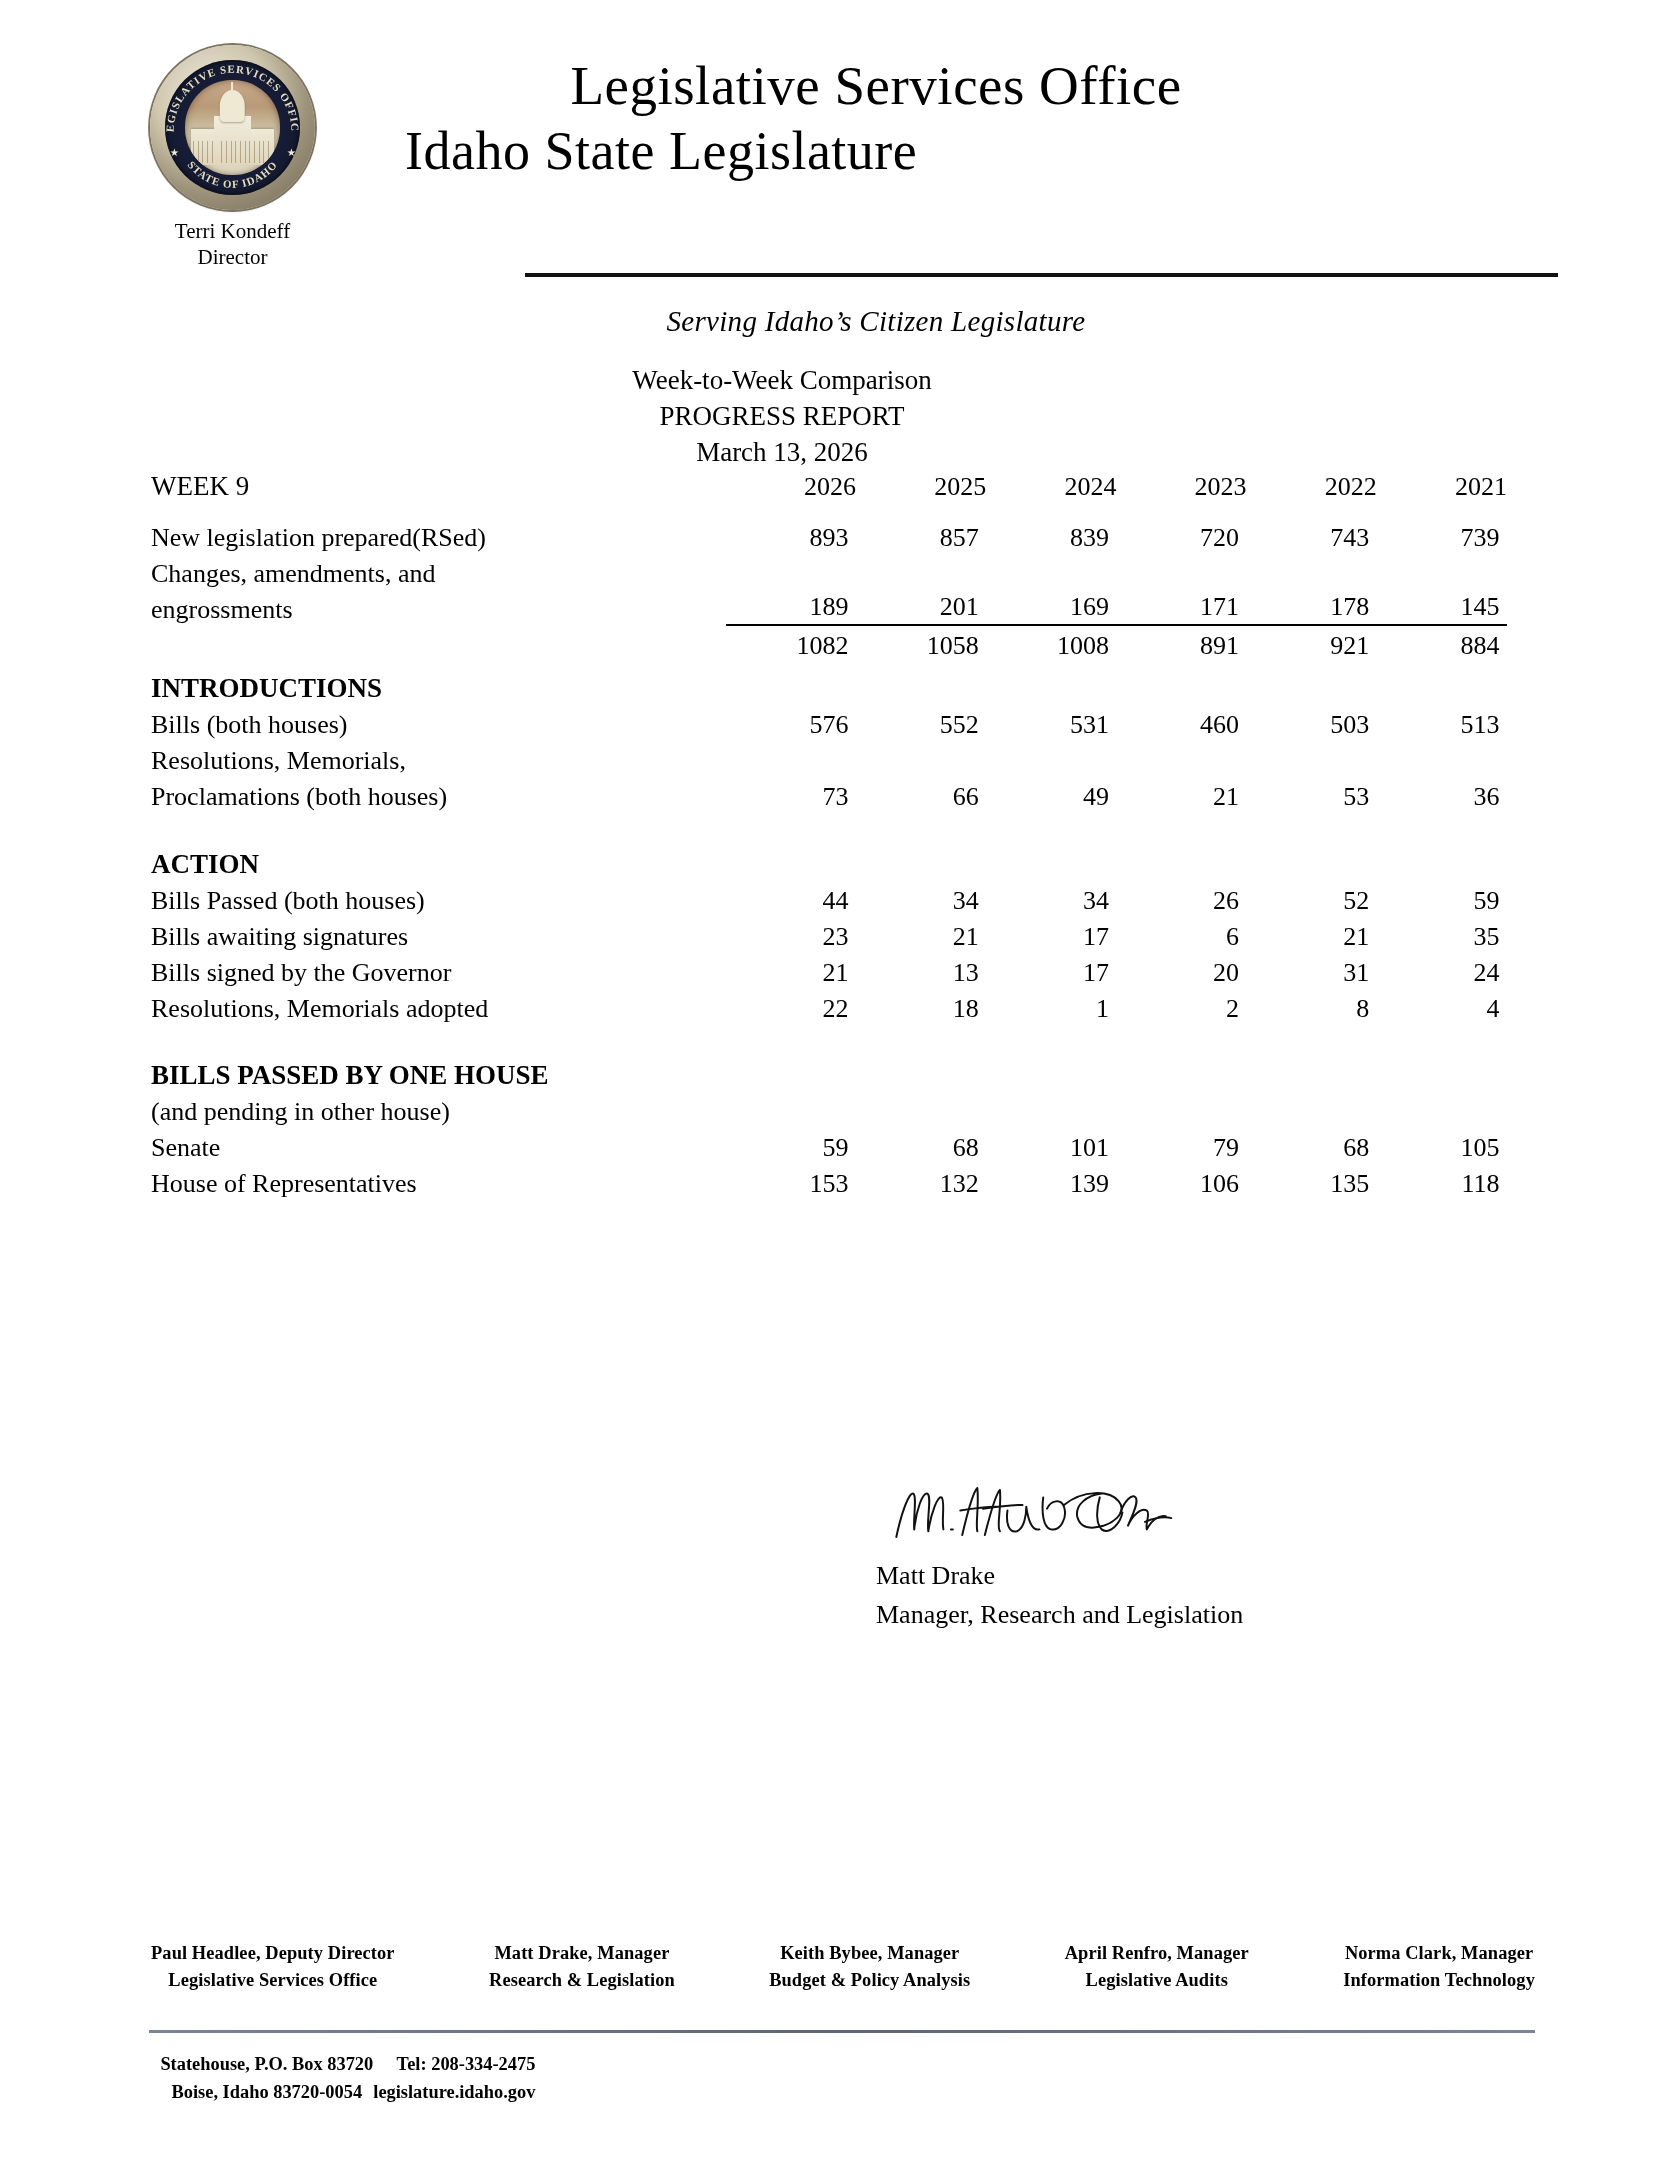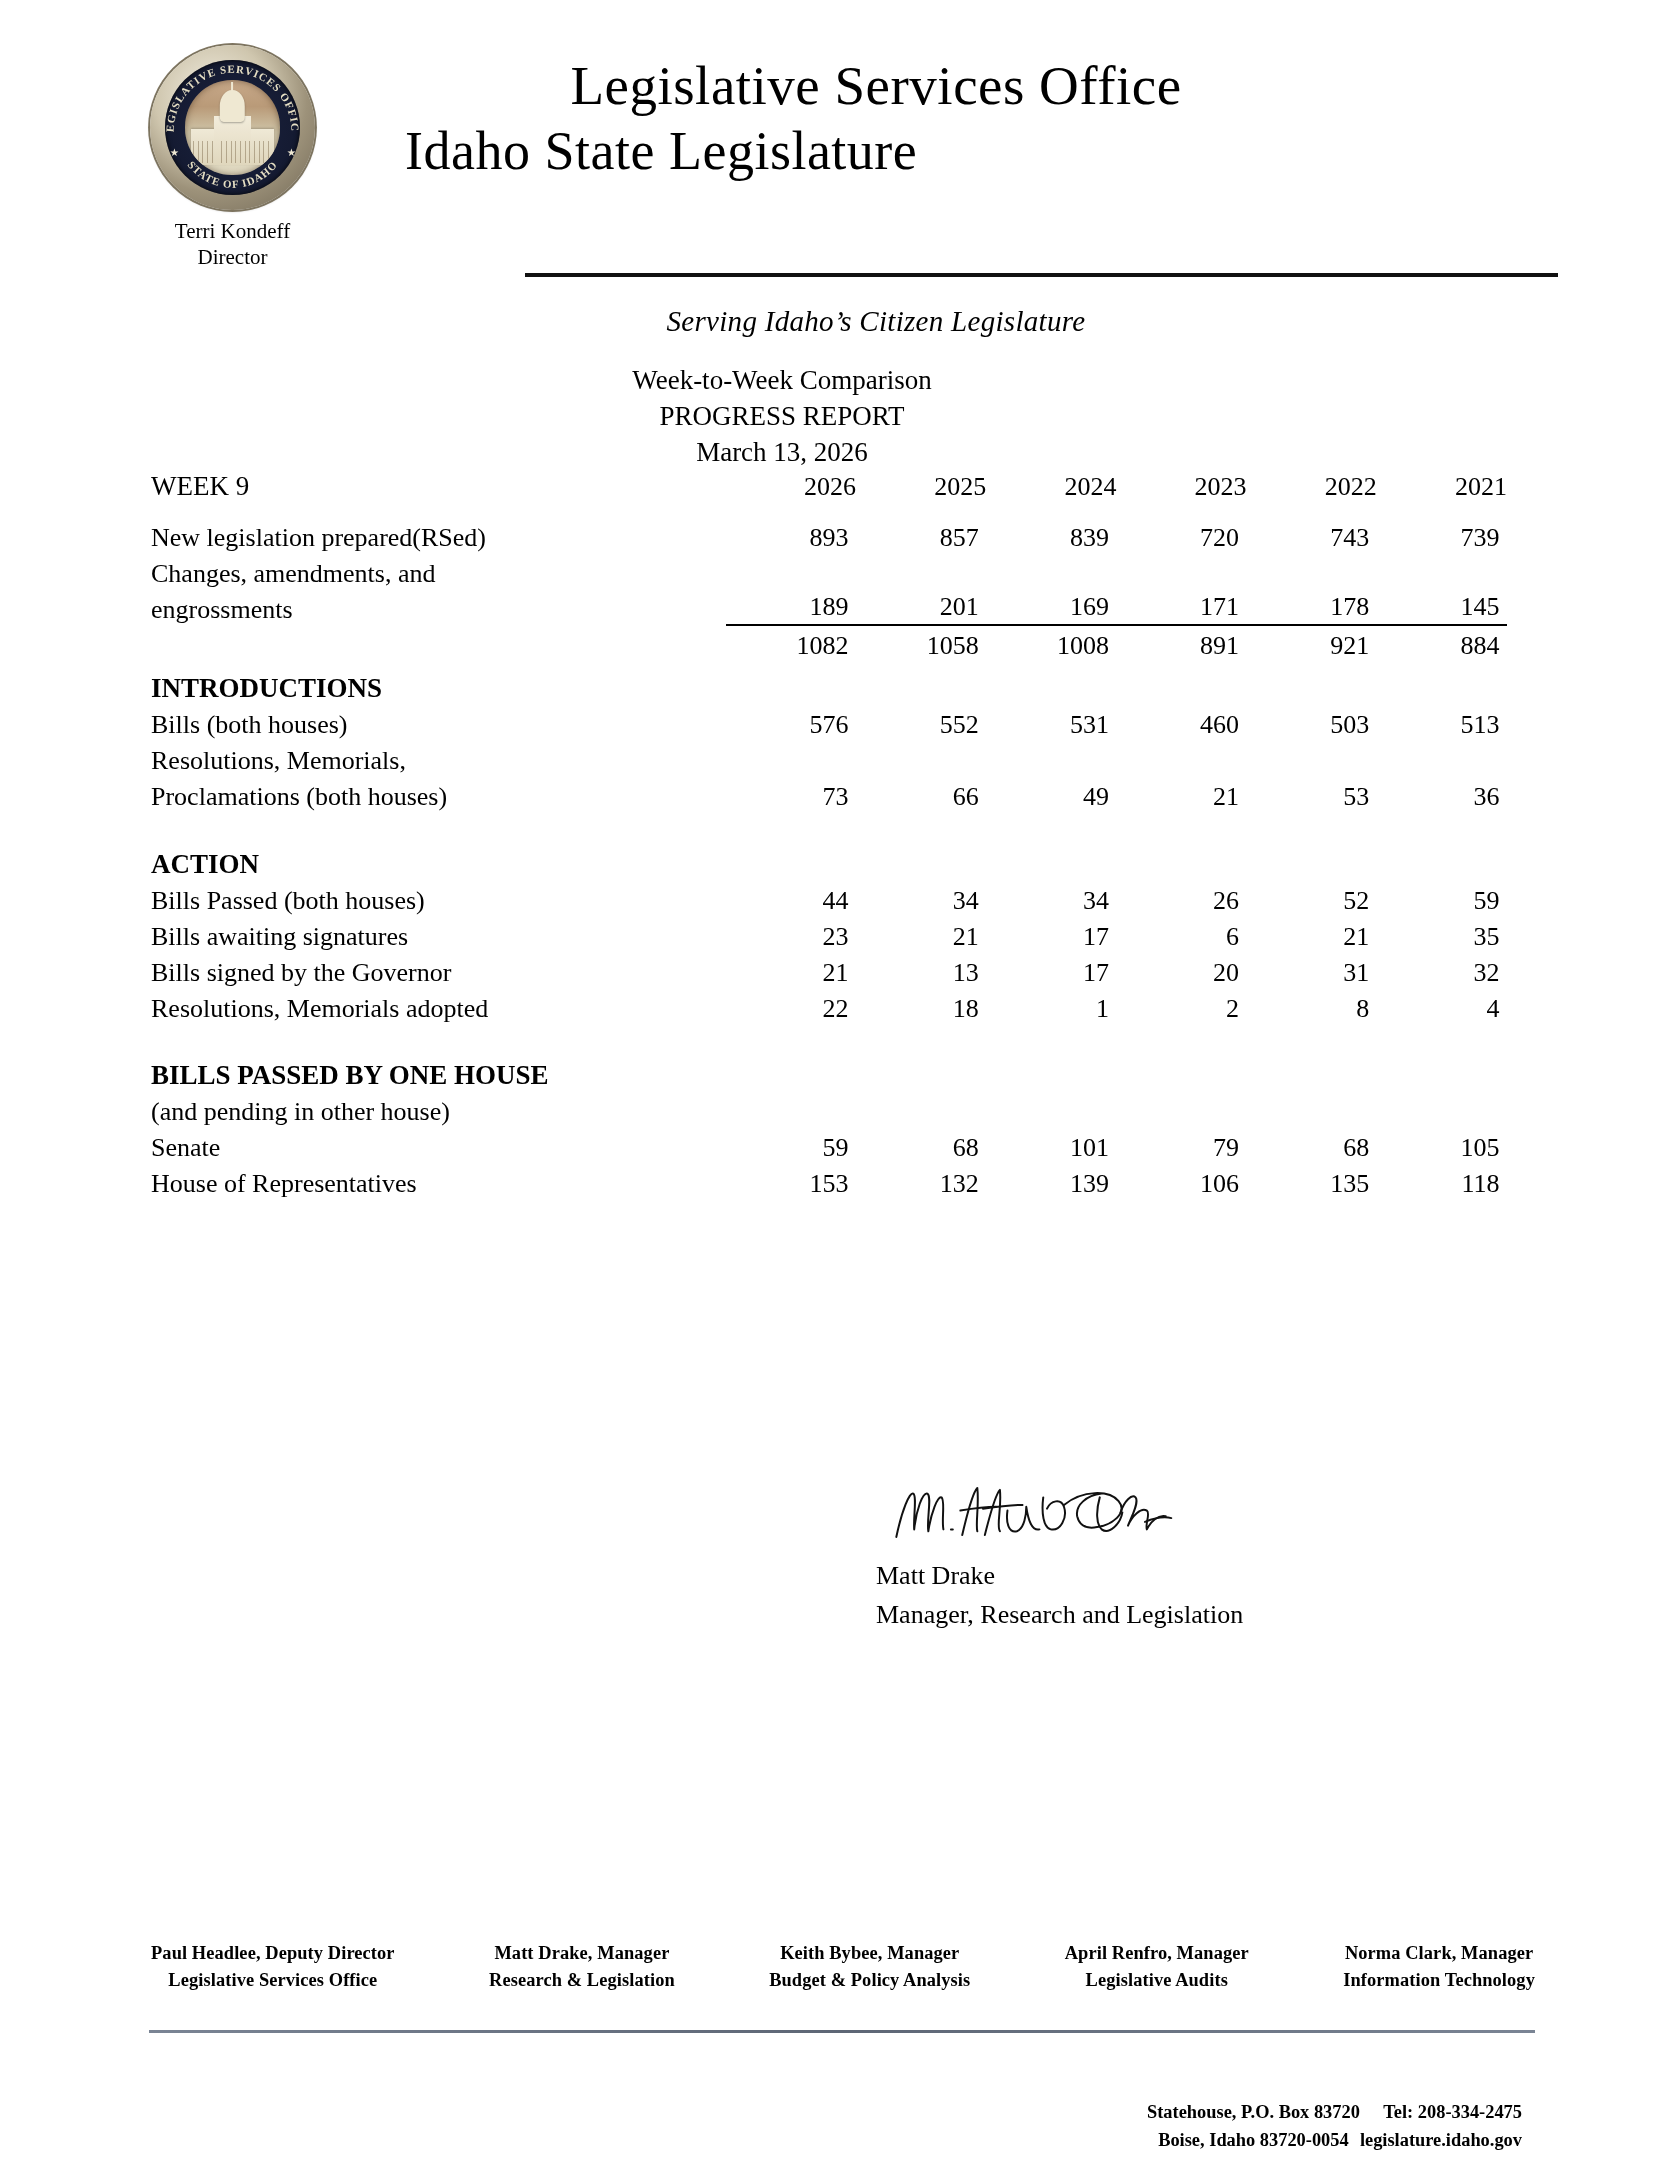--- a/index.html
+++ b/index.html
@@ -291,22 +291,21 @@
     width: 1386px;
     height: 2.8px;
     background: linear-gradient(90deg, #7a8494 0%, #5d6675 50%, #7a8494 100%);
   }
   .footer-addr {
     position: absolute;
     left: 151px;
     top: 2051px;
     width: 1384px;
     display: flex;
-    justify-content: flex-end;
-    margin-top: 48px;
+    justify-content: flex-start;
   }
   .addr-left, .addr-right {
     font-weight: bold;
     font-size: 18.4px;
     line-height: 1.5;
   }
   .addr-left { text-align: center; padding-left: 9.4px; }
   .addr-right { text-align: right; padding-right: 13px; }
 </style>
 </head>
@@ -499,21 +498,21 @@
           <td class="num">21</td>
           <td class="num">35</td>
         </tr>
         <tr class="row">
           <td class="label indent1">Bills signed by the Governor</td>
           <td class="num">21</td>
           <td class="num">13</td>
           <td class="num">17</td>
           <td class="num">20</td>
           <td class="num">31</td>
-          <td class="num">32</td>
+          <td class="num">24</td>
         </tr>
         <tr class="row">
           <td class="label">Resolutions, Memorials adopted</td>
           <td class="num">22</td>
           <td class="num">18</td>
           <td class="num">1</td>
           <td class="num">2</td>
           <td class="num">8</td>
           <td class="num">4</td>
         </tr>

